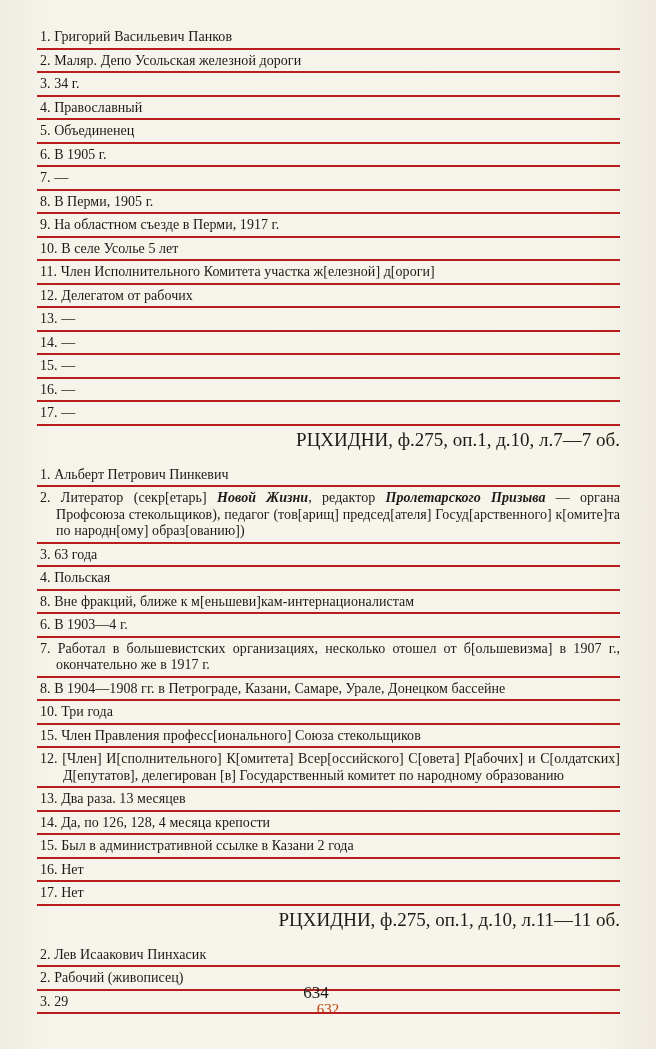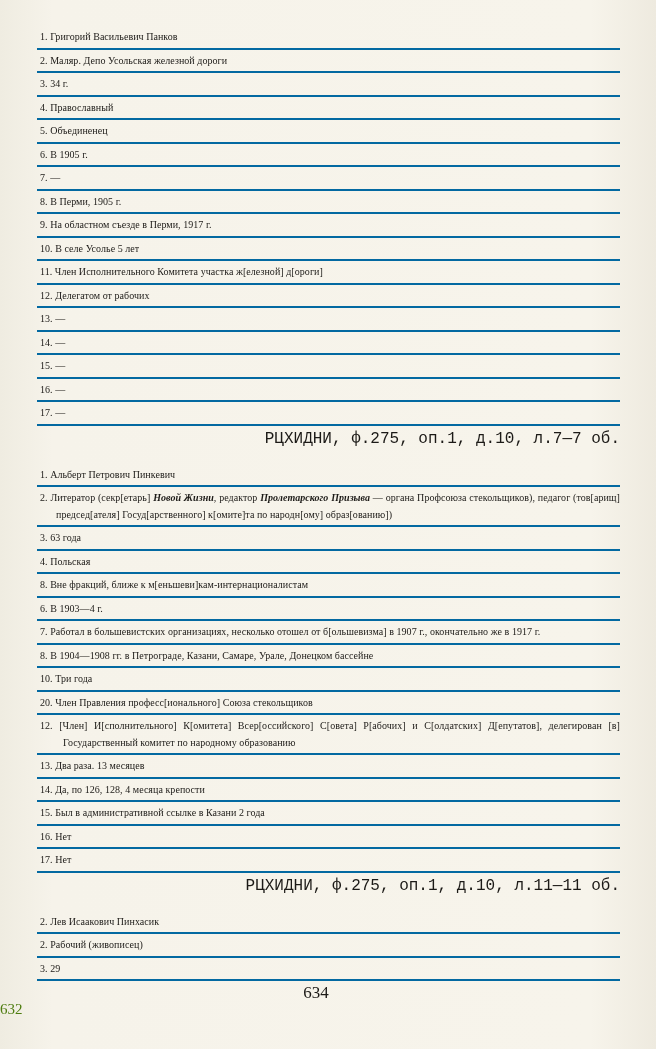--- a/index.html
+++ b/index.html
@@ -14,45 +14,44 @@
   .bleed {
     position: absolute; left: 0; top: 0; width: 656px; height: 1049px;
     background: linear-gradient(90deg, #efece1 0%, #f6f3ea 8%, #f7f4eb 90%, #eeeadf 100%);
     z-index: 0;
   }
   .page {
     position: absolute; left: 37px; top: 26px; width: 583px;
     z-index: 1;
   }
   .row {
-    font-size: 10px;
+    font-size: 14px;
     line-height: 16.5px;
     padding: 3px 0 2px 3px;
-    border-bottom: 2px solid #0369a1;
+    border-bottom: 2px solid #b91c1c;
     letter-spacing: 0.05px;
   }
   .row.multi { text-align: justify; }
   .row .hang { display: block; padding-left: 16px; text-indent: -16px; }
   .row .hang2 { display: block; padding-left: 23px; text-indent: -23px; }
   .source {
     text-align: right;
-    font-size: 16px;
+    font-size: 19px;
     line-height: 17px;
     padding: 5px 0 16px 0;
-    font-family: Liberation Mono, monospace;
   }
   .block { margin-bottom: 0; }
   em.bi { font-style: italic; font-weight: bold; }
   .pagenum {
     position: absolute; left: 0; width: 632px; top: 983px;
     text-align: center; font-size: 17px; z-index: 1;
   }
   .pagenum-ghost {
     position: absolute; left: 0; width: 656px; top: 1001px;
-    text-align: left; font-size: 15px; color: #4d7c0f; z-index: 0;
+    text-align: center; font-size: 15px; color: #c2410c; z-index: 0;
   }
 </style>
 </head>
 <body>
 
 <div class="bleed"></div>
 
 <div class="page">
 
   <div class="block">
@@ -83,21 +82,21 @@
     </div>
     <div class="row">3. 63 года</div>
     <div class="row">4. Польская</div>
     <div class="row">8. Вне фракций, ближе к м[еньшеви]кам-интернационалистам</div>
     <div class="row">6. В 1903—4 г.</div>
     <div class="row multi">
         <span class="hang">7. Работал в большевистских организациях, несколько отошел от б[ольшевизма] в 1907 г., окончательно же в 1917 г.</span>
       </div>
     <div class="row">8. В 1904—1908 гг. в Петрограде, Казани, Самаре, Урале, Донецком бассейне</div>
     <div class="row">10. Три года</div>
-    <div class="row">20. Член Правления професс[ионального] Союза стекольщиков</div>
+    <div class="row">15. Член Правления професс[ионального] Союза стекольщиков</div>
     <div class="row multi">
         <span class="hang2">12. [Член] И[сполнительного] К[омитета] Всер[оссийского] С[овета] Р[абочих] и С[олдатских] Д[епутатов], делегирован [в] Государственный комитет по народному образованию</span>
       </div>
     <div class="row">13. Два раза. 13 месяцев</div>
     <div class="row">14. Да, по 126, 128, 4 месяца крепости</div>
     <div class="row">15. Был в административной ссылке в Казани 2 года</div>
     <div class="row">16. Нет</div>
     <div class="row">17. Нет</div>
     <div class="source">РЦХИДНИ, ф.275, оп.1, д.10, л.11—11 об.</div>
   </div>

